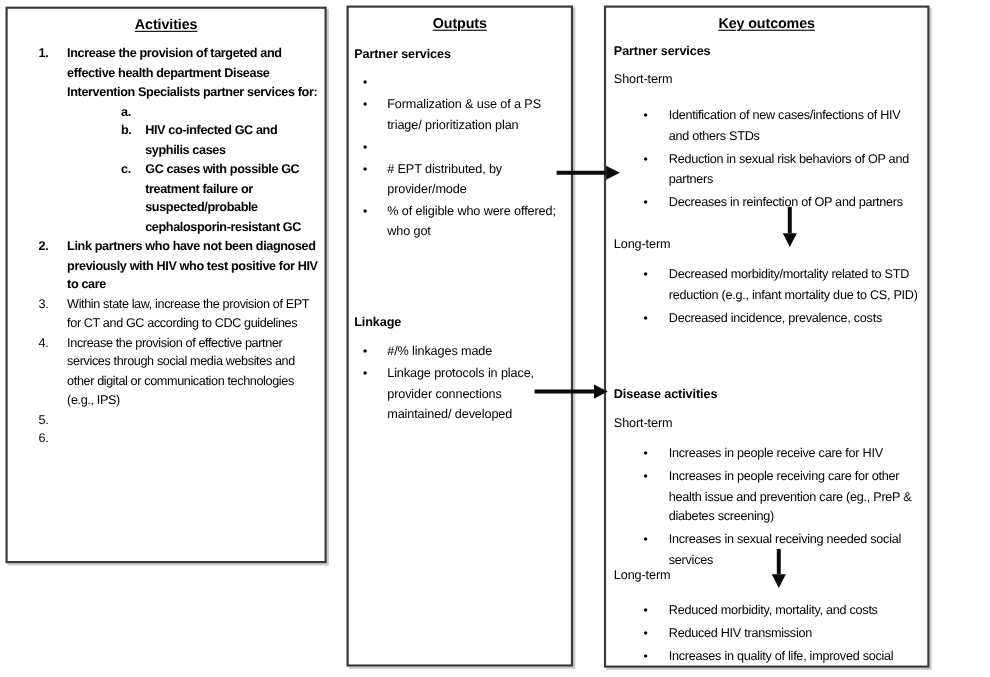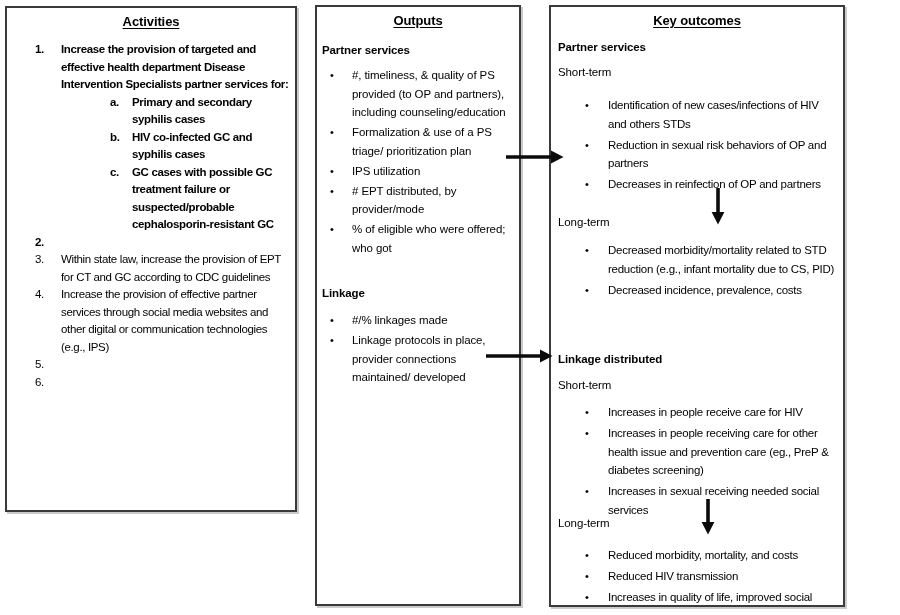--- a/index.html
+++ b/index.html
@@ -72,32 +72,32 @@
 
   <div class="box" id="box-activities">
     <div class="box-title">Activities</div>
     <div class="al">
       <div class="al-item b">
         <span>1.</span>
         <span>Increase the provision of targeted and effective health department Disease Intervention Specialists partner services for:</span>
       </div>
       <div class="al-sub b">
         <span>a.</span>
-        <span>Primary and secondary syphilis cases</span>
       </div>
       <div class="al-sub b">
         <span>b.</span>
         <span>HIV co-infected GC and syphilis cases</span>
       </div>
       <div class="al-sub b">
         <span>c.</span>
         <span>GC cases with possible GC treatment failure or suspected/probable cephalosporin-resistant GC</span>
       </div>
       <div class="al-item b">
         <span>2.</span>
+        <span>Link partners who have not been diagnosed previously with HIV who test positive for HIV to care</span>
       </div>
       <div class="al-item">
         <span>3.</span>
         <span>Within state law, increase the provision of EPT for CT and GC according to CDC guidelines</span>
       </div>
       <div class="al-item">
         <span>4.</span>
         <span>Increase the provision of effective partner services through social media websites and other digital or communication technologies (e.g., IPS)</span>
       </div>
       <div class="al-item">
@@ -109,29 +109,27 @@
     </div>
   </div>
 
   <div class="box" id="box-outputs">
     <div class="box-title">Outputs</div>
 
     <div class="sec-heading" id="ob-1">Partner services</div>
     <ul class="bullets" id="ol-1">
       <li>
           <span class="dot">•</span>
-          <span>#, timeliness, &amp; quality of PS provided (to OP and partners), including counseling/education</span>
         </li>
       <li>
           <span class="dot">•</span>
           <span>Formalization &amp; use of a PS triage/ prioritization plan</span>
         </li>
       <li>
           <span class="dot">•</span>
-          <span>IPS utilization</span>
         </li>
       <li>
           <span class="dot">•</span>
           <span># EPT distributed, by provider/mode</span>
         </li>
       <li>
           <span class="dot">•</span>
           <span>% of eligible who were offered; who got</span>
         </li>
     </ul>
@@ -173,21 +171,21 @@
       <li>
           <span class="dot">•</span>
           <span>Decreased morbidity/mortality related to STD reduction (e.g., infant mortality due to CS, PID)</span>
         </li>
       <li>
           <span class="dot">•</span>
           <span>Decreased incidence, prevalence, costs</span>
         </li>
     </ul>
 
-    <div class="sec-heading" id="kh-2">Linkage distributed</div>
+    <div class="sec-heading" id="kh-2">Disease activities</div>
     <div class="term-label" id="ks-2">Short-term</div>
     <ul class="bullets" id="kl-3">
       <li>
           <span class="dot">•</span>
           <span>Increases in people receive care for HIV</span>
         </li>
       <li>
           <span class="dot">•</span>
           <span>Increases in people receiving care for other health issue and prevention care (eg., PreP &amp; diabetes screening)</span>
         </li>

